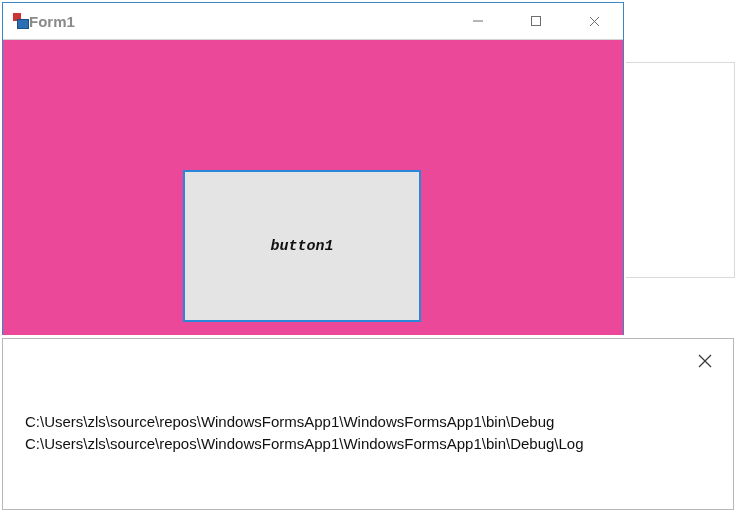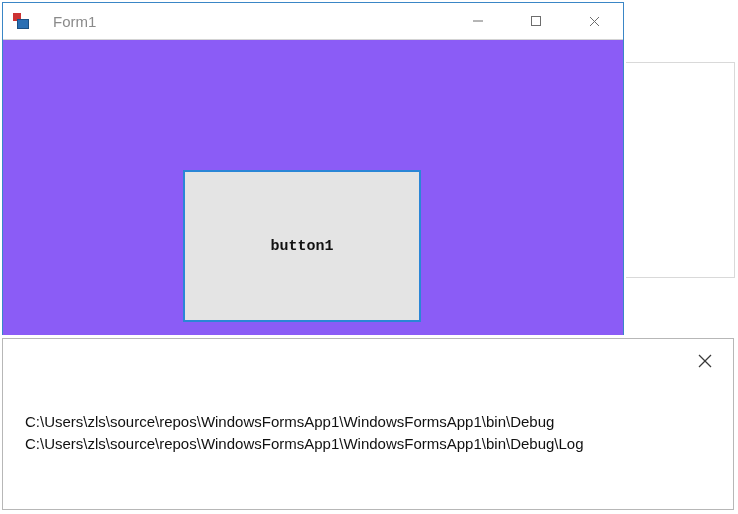--- a/index.html
+++ b/index.html
@@ -42,23 +42,24 @@
     background: #c33;
   }
   .titlebar-icon .ico-bot {
     position: absolute;
     left: 4px; top: 6px;
     width: 10px; height: 8px;
     background: #2a6fb3;
     border: 1px solid #1a4f83;
   }
   .titlebar-title {
-    margin-left: 24px;
+    margin-left: 0;
     color: #8a8a8a;
     font-size: 15px;
+    font-weight: bold;
   }
   .titlebar-controls {
     margin-left: auto;
     display: flex;
     height: 100%;
   }
   .titlebar-controls .ctl {
     width: 58px;
     display: flex;
     align-items: center;
@@ -66,21 +67,22 @@
     color: #6d6d6d;
   }
   .titlebar-controls .ctl svg {
     stroke: #6d6d6d;
     fill: none;
   }
   .form-client {
     position: relative;
     width: 100%;
     height: calc(100% - 36px);
-    background: #8b5cf6;
+    background: #ec4899;
+    font-style: italic;
   }
   .winforms-button {
     position: absolute;
     left: 180px;
     top: 130px;
     width: 238px;
     height: 152px;
     background: #e4e4e4;
     border: 2px solid #2a86d6;
     box-sizing: border-box;

